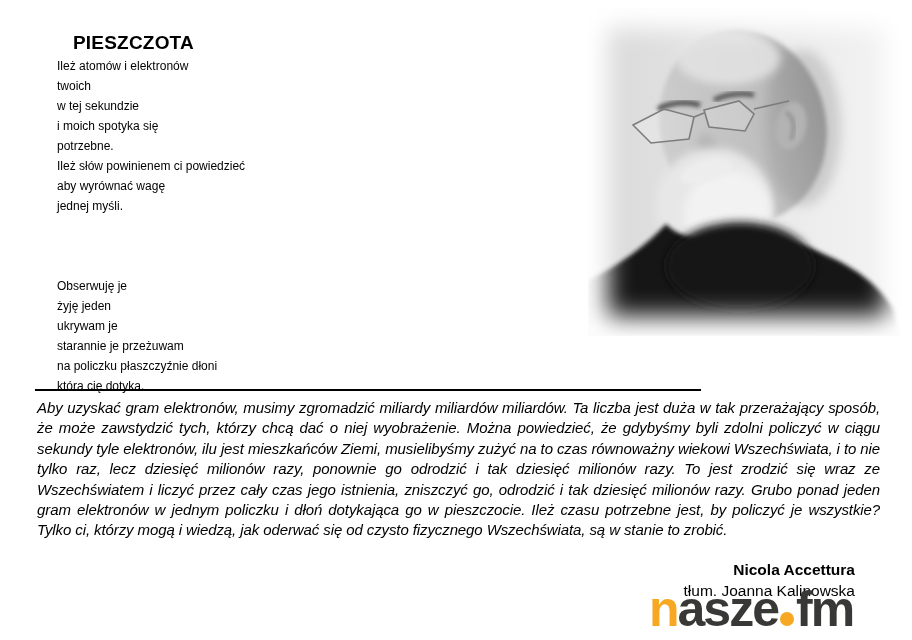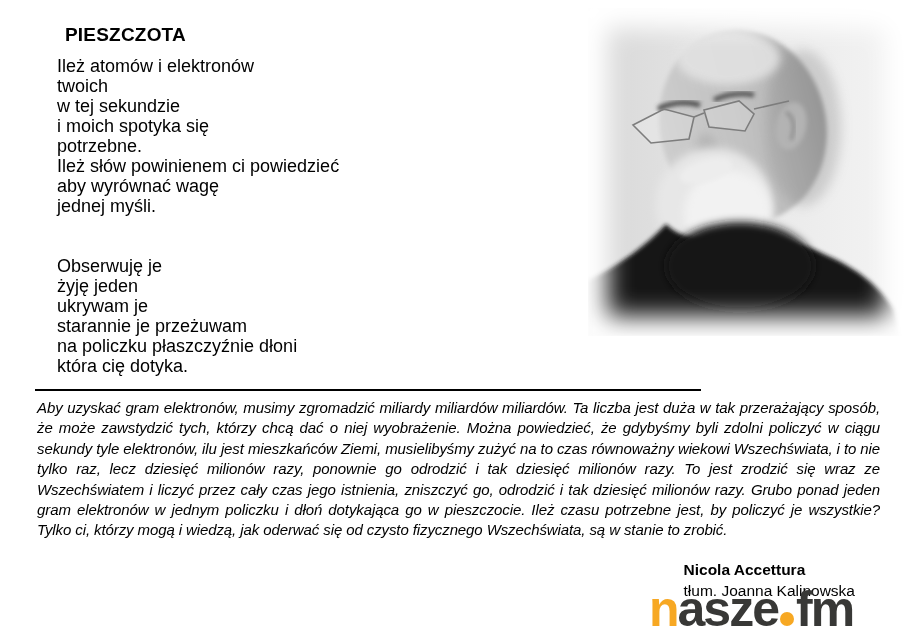--- a/index.html
+++ b/index.html
@@ -8,27 +8,27 @@
     background:#ffffff;
     font-family:"Liberation Sans","DejaVu Sans",sans-serif;
     color:#000;
     position:relative;
     overflow:hidden;
   }
   .page{position:absolute;inset:0;}
 
   .poem-title{
     position:absolute;left:57px;top:16px;
-    font-size:19px;font-weight:700;letter-spacing:.2px;margin:8px;
+    font-size:19px;font-weight:700;letter-spacing:.2px;margin:16px;
   }
   .poem{
     position:absolute;left:57px;top:56px;
-    font-size:18px;line-height:20px;
+    font-size:12px;line-height:20px;
   }
-  .stanza2{margin-top:40px;}
+  .stanza2{margin-top:60px;}
   .line{white-space:nowrap;}
 
   
   .photo{
     position:absolute;left:588px;top:8px;width:318px;height:328px;
   }
   .photo svg{display:block;filter:blur(.6px);}
   .photo::after{
     content:"";position:absolute;inset:0;
     box-shadow:inset 0 0 24px 20px #ffffff;
@@ -42,21 +42,21 @@
 
   .footnote{
     position:absolute;left:35px;top:396px;width:843px;margin:2px;
     font-size:15px;font-style:italic;line-height:20.4px;
     letter-spacing:-.1px;
     text-align:justify;
   }
 
   .attribution{
     position:absolute;right:57px;top:560px;
-    font-size:15.5px;line-height:20.5px;z-index:1;
+    text-align:right;font-size:15.5px;line-height:20.5px;z-index:1;
   }
   .attribution .author{font-weight:700;}
 
   .watermark{
     position:absolute;left:649px;top:584px;z-index:5;
     font-size:50px;font-weight:700;line-height:1;letter-spacing:-2px;
     white-space:nowrap;
     text-align:center;
   }
   .wm-orange{color:#F7A823;}

